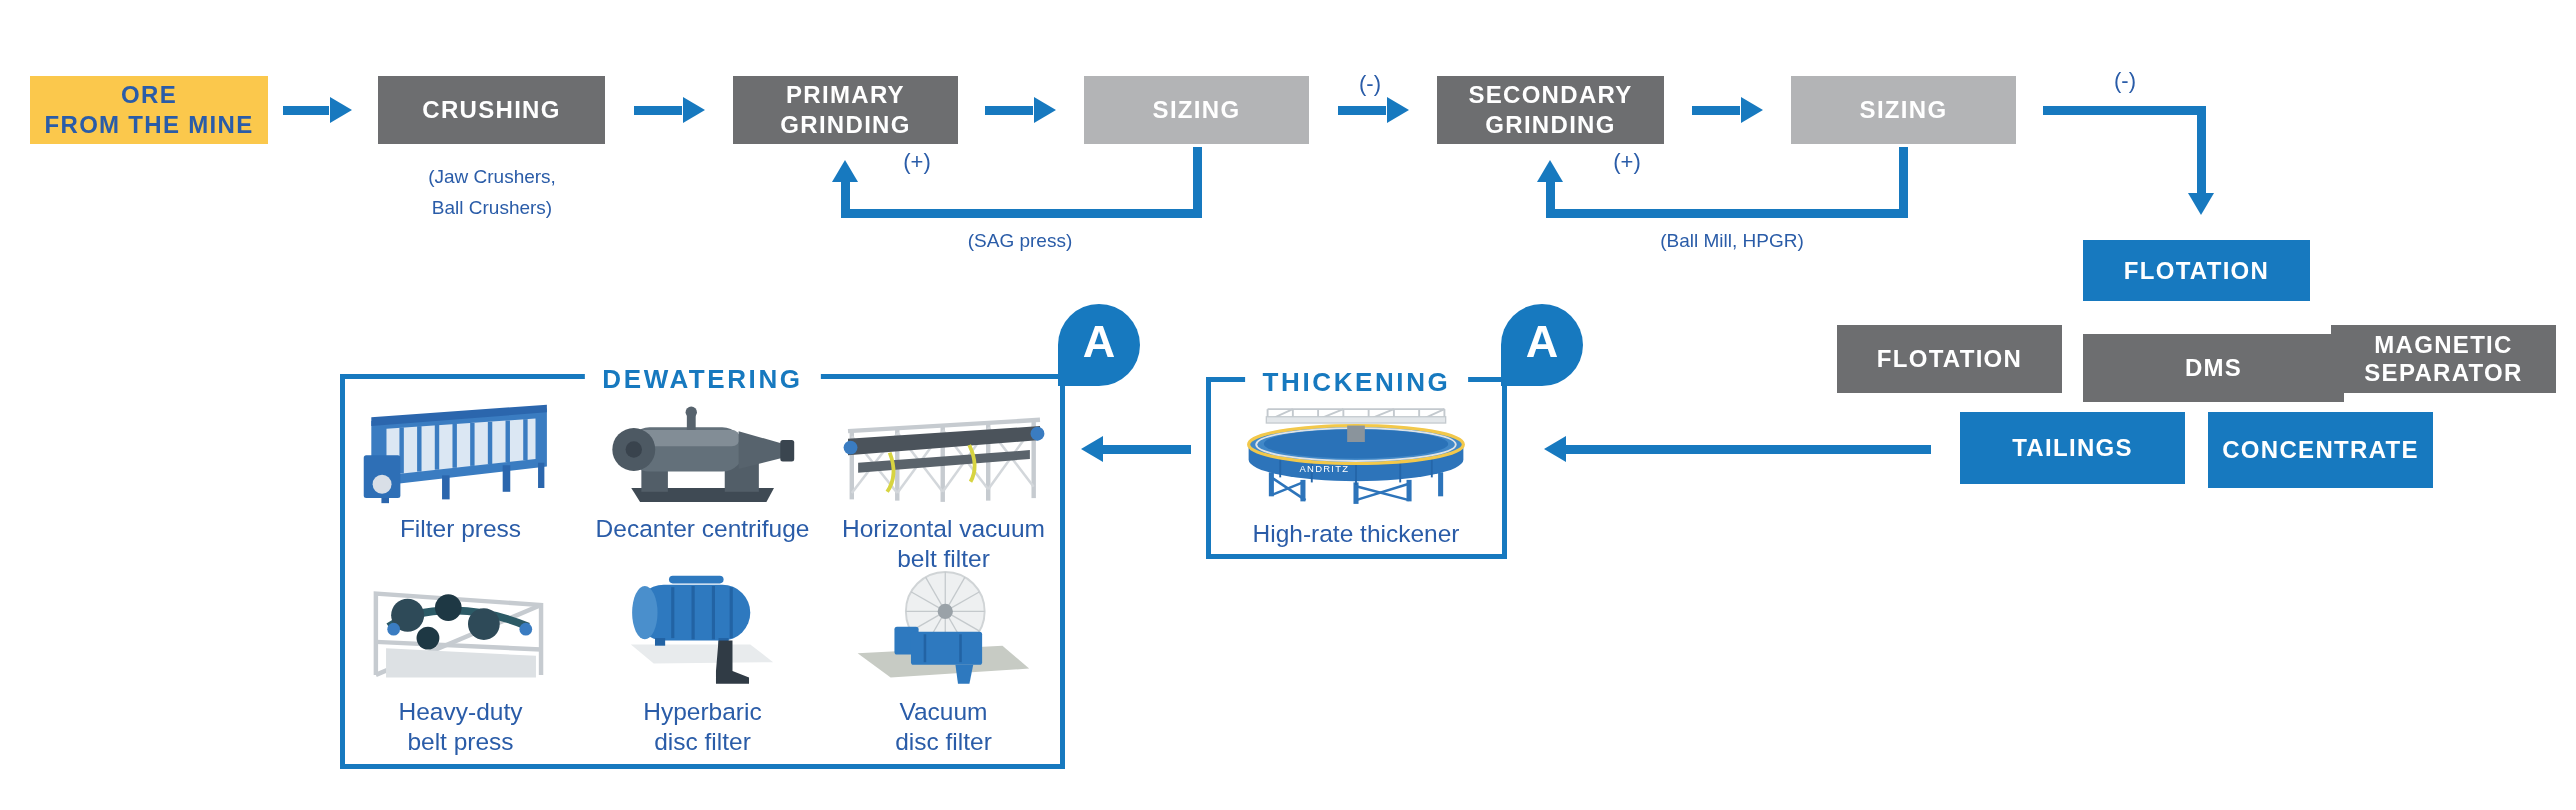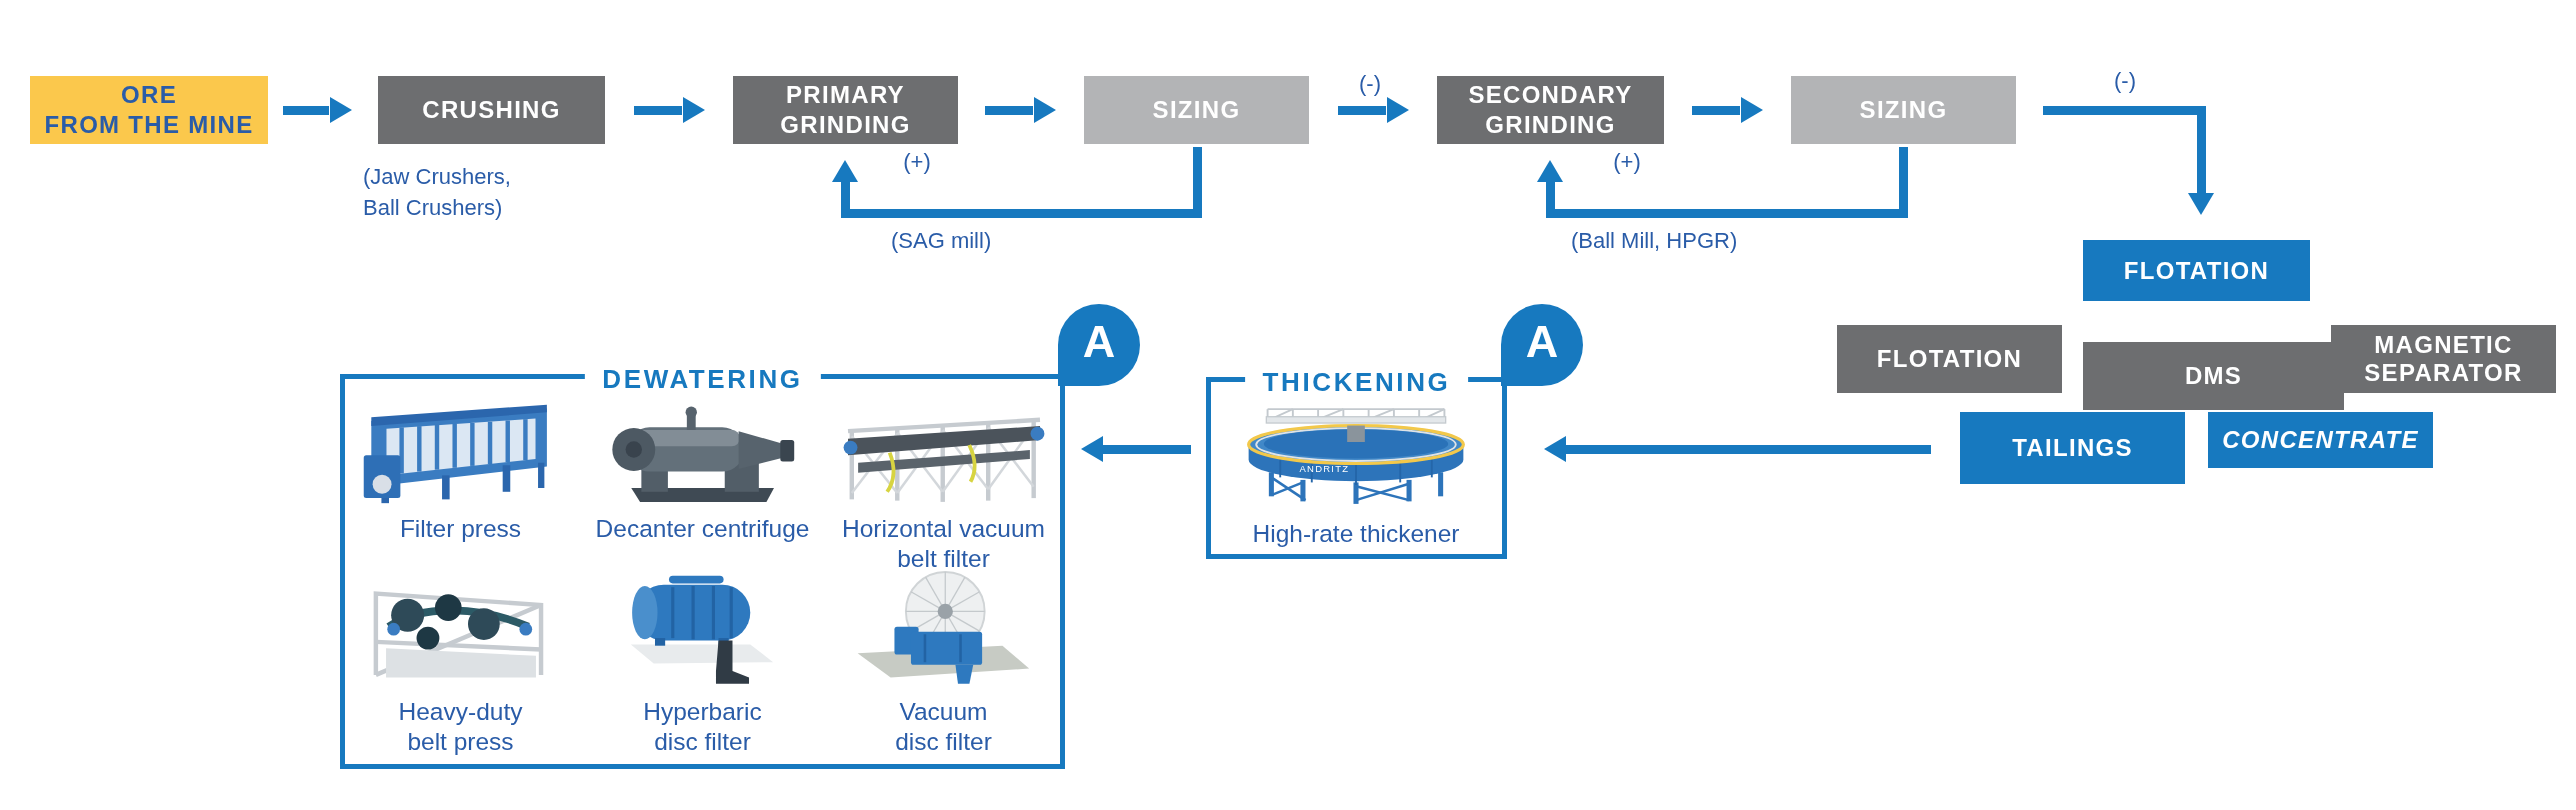--- a/index.html
+++ b/index.html
@@ -8,21 +8,21 @@
   }
   html,body{margin:0;padding:0;background:#fff;}
   .stage{position:relative;width:2576px;height:810px;background:#fff;overflow:hidden;
          font-family:"Liberation Sans",sans-serif;}
   .box{position:absolute;display:flex;flex-direction:column;align-items:center;justify-content:center;
        font-weight:bold;font-size:24px;letter-spacing:1.3px;line-height:30px;color:#fff;text-align:center;}
   .box.yellow{background:var(--yellow);color:var(--navy);text-align:center;}
   .box.dark{background:var(--dark-gray);}
   .box.light{background:var(--light-gray);}
   .box.blue{background:var(--blue);}
-  .caption{position:absolute;font-size:22px;line-height:31px;color:var(--navy);}
+  .caption{position:absolute;font-size:19px;line-height:31px;color:var(--navy);text-align:center;}
   .sign{position:absolute;font-size:22px;color:var(--navy);text-align:center;font-weight:400;}
   .shaft-h{position:absolute;height:9px;background:var(--blue);}
   .shaft-v{position:absolute;width:9px;background:var(--blue);}
   .tri{position:absolute;width:0;height:0;}
   .tri-right{border-left:22px solid var(--blue);border-top:13.5px solid transparent;border-bottom:13.5px solid transparent;}
   .tri-left{border-right:22px solid var(--blue);border-top:13.5px solid transparent;border-bottom:13.5px solid transparent;}
   .tri-up{border-bottom:22px solid var(--blue);border-left:13.5px solid transparent;border-right:13.5px solid transparent;}
   .tri-down{border-top:22px solid var(--blue);border-left:13.5px solid transparent;border-right:13.5px solid transparent;}
   .zone{position:absolute;border:5.2px solid var(--blue);box-sizing:border-box;background:#fff;}
   .zone-label{position:absolute;top:0;left:50%;transform:translate(-50%,-50%);background:#fff;
@@ -84,51 +84,51 @@
 
   <div class="box light" style="left:1791px;top:76px;width:225px;height:68px;">
     <span>SIZING</span>
   </div>
 
   <div class="sign" style="left:885px;top:149px;width:64px;">(+)</div>
   <div class="shaft-v" style="left:1193px;top:147px;height:71px;"></div>
   <div class="shaft-h" style="left:841px;top:209px;width:361px;"></div>
   <div class="shaft-v" style="left:841px;top:181px;height:37px;"></div>
   <div class="tri tri-up" style="left:832px;top:160px;"></div>
-  <div class="caption" style="left:891px;top:225px;width:258px;">(SAG mill)</div>
+  <div class="caption" style="left:891px;top:225px;width:258px;">(SAG press)</div>
 
   <div class="sign" style="left:1595px;top:149px;width:64px;">(+)</div>
   <div class="shaft-v" style="left:1899px;top:147px;height:71px;"></div>
   <div class="shaft-h" style="left:1546px;top:209px;width:361px;"></div>
   <div class="shaft-v" style="left:1546px;top:181px;height:37px;"></div>
   <div class="tri tri-up" style="left:1537px;top:160px;"></div>
   <div class="caption" style="left:1571px;top:225px;width:322px;">(Ball Mill, HPGR)</div>
 
   <div class="sign" style="left:2093px;top:68px;width:64px;">(-)</div>
   <div class="shaft-h" style="left:2043px;top:106px;width:163px;"></div>
   <div class="shaft-v" style="left:2197px;top:106px;height:88px;"></div>
   <div class="tri tri-down" style="left:2188px;top:193px;"></div>
 
   <div class="box blue" style="left:2083px;top:240px;width:227px;height:61px;">
     <span>FLOTATION</span>
   </div>
   <div class="box dark" style="left:1837px;top:325px;width:225px;height:68px;">
     <span>FLOTATION</span>
   </div>
-  <div class="box dark" style="left:2083px;top:342px;width:261px;height:68px;">
+  <div class="box dark" style="left:2083px;top:334px;width:261px;height:68px;">
     <span>DMS</span>
   </div>
   <div class="box dark" style="left:2331px;top:325px;width:225px;height:68px;line-height:28px;">
     <span>MAGNETIC</span>
     <span>SEPARATOR</span>
   </div>
   <div class="box blue" style="left:1960px;top:412px;width:225px;height:72px;">
     <span>TAILINGS</span>
   </div>
-  <div class="box blue" style="left:2208px;top:412px;width:225px;height:56px;font-style:italic;">
+  <div class="box blue" style="left:2208px;top:412px;width:225px;height:76px;">
     <span>CONCENTRATE</span>
   </div>
 
   <div class="shaft-h" style="left:1566px;top:445px;width:365px;"></div>
   <div class="tri tri-left" style="left:1544px;top:436px;"></div>
 
   <div class="zone" style="left:1206px;top:377px;width:301px;height:182px;">
     <div class="zone-label">THICKENING</div>
   </div>
   <div class="pin" style="left:1501px;top:304px;">

